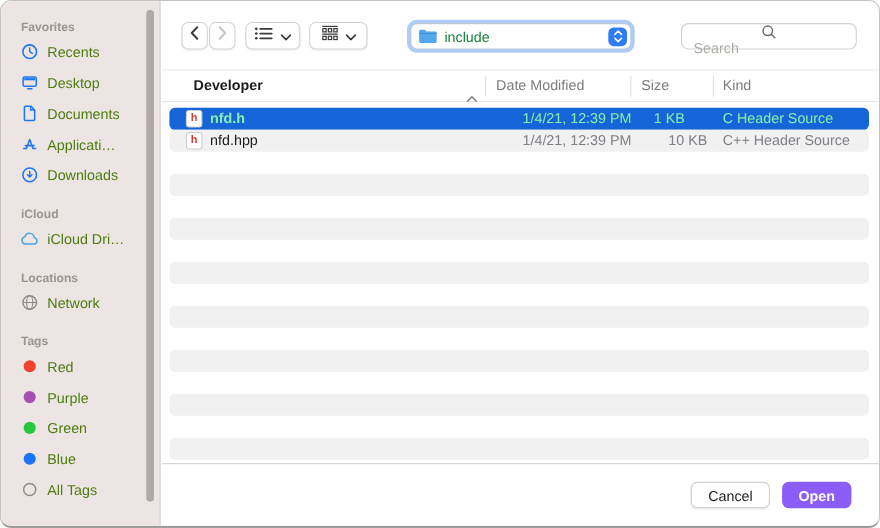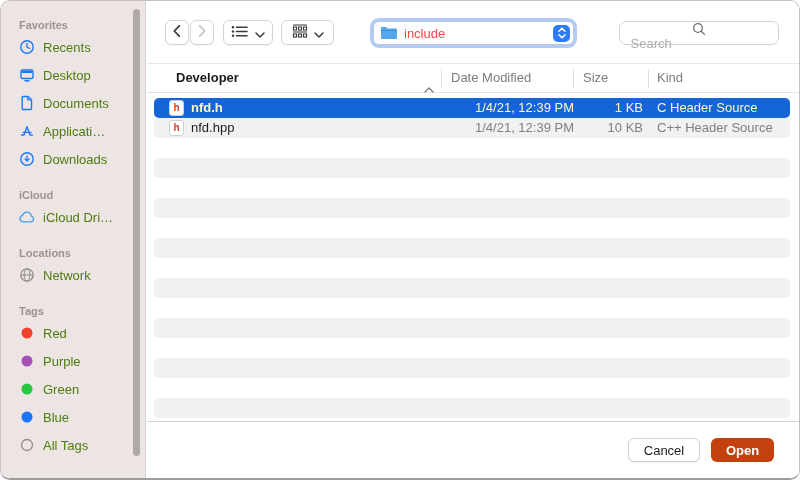--- a/index.html
+++ b/index.html
@@ -23,21 +23,21 @@
   .tbtn{position:absolute;top:19px;height:25px;background:#fff;border:1px solid #d8d4d2;
     border-radius:6px;display:flex;align-items:center;justify-content:center;
     box-shadow:0 1px 1px rgba(0,0,0,0.05);}
   .nav-back{left:18px;width:24px;}
   .nav-fwd{left:43px;width:24px;}
   .view-list{left:76px;width:50px;gap:6px;}
   .view-grid{left:134px;width:53px;gap:6px;}
   .popup{position:absolute;left:226px;top:20px;width:201px;height:24px;background:#fff;
     border:1px solid #bcc7d8;border-radius:6px;display:flex;align-items:center;padding:0 3px 0 6px;
     box-shadow:0 0 0 3px rgba(77,140,240,0.45);}
-  .popup-label{font-size:13px;color:#ef4444;margin-left:6px;flex:1;}
+  .popup-label{font-size:13px;color:#15803d;margin-left:6px;flex:1;}
   .stepper{width:17px;height:17px;border-radius:5px;background:#2d7cf6;display:flex;
     align-items:center;justify-content:center;}
   .search{position:absolute;left:472px;top:20px;width:160px;height:24px;border:1px solid #d6d2cf;
     border-radius:7px;background:#fff;display:flex;align-items:center;padding:0 8px;flex-direction:column;}
   .search input{border:none;outline:none;background:transparent;font-size:13px;color:#1d1d1f;
     width:100%;margin-left:5px;padding:0;}
   .search input::placeholder{color:#aeaaa7;}
   
   .list-header{position:absolute;left:0;right:0;top:62px;height:30px;background:#fff;
     border-top:1px solid #eae8e7;border-bottom:1px solid #e3e1e0;font-size:13px;}
@@ -45,21 +45,21 @@
   .h-name{left:29px;color:#1c1c1e;font-weight:700;}
   .h-sort{left:277px;top:11px;}
   .h-date{left:304px;}
   .h-size{left:436px;}
   .h-kind{left:510px;}
   .hdiv{position:absolute;top:5px;height:19px;width:1px;background:#e0dedd;}
   
   .file-list{position:absolute;left:0;right:0;top:92px;height:329px;padding-top:5px;background:#fff;overflow:hidden;}
   .row{position:relative;height:20px;border-radius:5px;margin:0 9px 0 7px;}
   .row.striped{background:#f1f1f2;}
-  .row.selected .cell{color:#fef9c3;}
+  .row.selected .cell{color:#86efac;text-align:center;}
   .row.selected .name{font-weight:700;}
   .cell{position:absolute;top:0;line-height:20px;font-size:13px;color:#7f7f84;white-space:nowrap;}
   .name{left:37px;color:#1d1d1f;}
   .date{left:297px;margin-left:24px;}
   .size{left:420px;width:69px;text-align:right;}
   .kind{left:503px;}
   .file-ic{position:absolute;left:15px;top:2px;width:15px;height:16px;background:#fff;
     border:1px solid #d2cfce;border-radius:3px;font-size:10px;font-weight:700;
     display:flex;align-items:center;justify-content:center;line-height:1;}
   
@@ -306,16 +306,16 @@
         <div class="row"></div>
         <div class="row striped"></div>
         <div class="row"></div>
         <div class="row striped"></div>
         <div class="row"></div>
         <div class="row striped"></div>
       </div>
 
     <div class="foot-divider"></div>
     <button class="btn btn-cancel">Cancel</button>
-    <button class="btn btn-open" style="background: #c2410c;">Open</button>
+    <button class="btn btn-open" style="background: #8b5cf6;">Open</button>
 
   </main>
 </div>
 
 </body></html>

